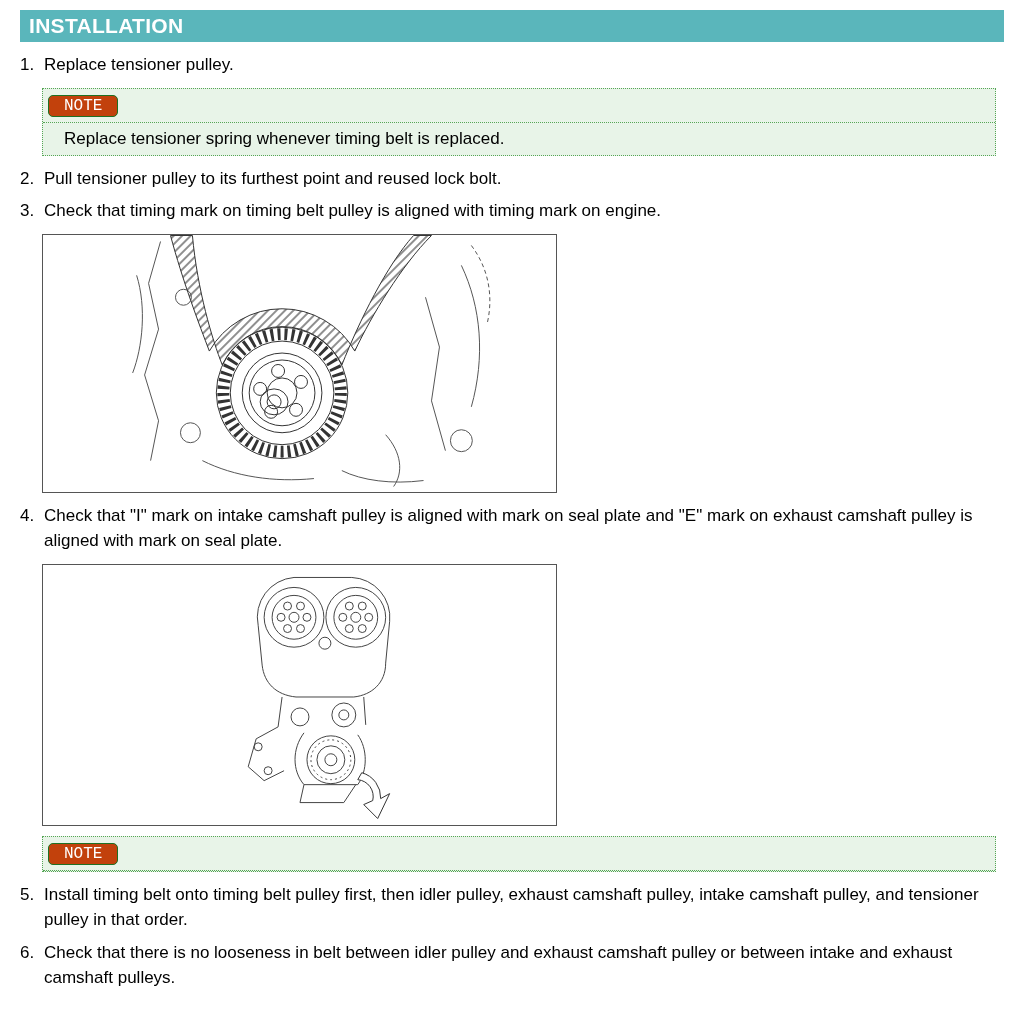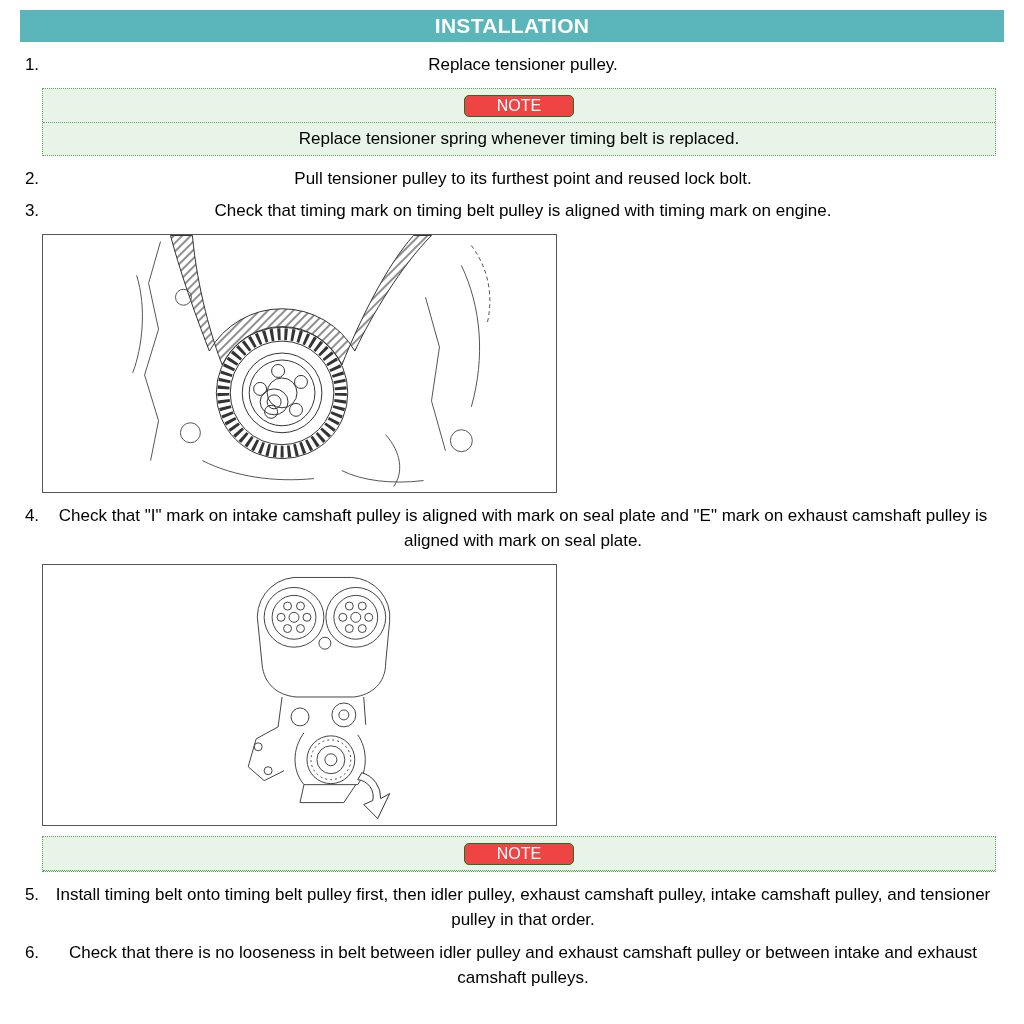--- a/index.html
+++ b/index.html
@@ -1,34 +1,34 @@
 <!DOCTYPE html>
 <html><head>
 <meta charset="utf-8">
 <style>
   html,body{margin:0;padding:0;}
   body{
     width:1024px;height:1024px;overflow:hidden;background:#fff;
     font-family:"Liberation Sans",sans-serif;color:#000;
   }
-  .page{padding:10px 20px 0 20px;text-align:center;}
+  .page{padding:10px 20px 0 20px;}
   .header-bar{
     background:#5ab6bb;color:#fff;font-size:21px;font-weight:bold;
     padding:4px 9px;margin-bottom:10px;letter-spacing:.3px;
   }
   .step{display:flex;font-size:17px;line-height:1.5;margin:7px 0;}
   .step-num{flex:0 0 24px;}
   .step-text{flex:1;padding-right:2px;}
   .note-box{
     margin:10px 8px 10px 22px;border:1px dotted #56a656;background:#e8f4e8;
   }
   .note-header{padding:6px 5px 5px 5px;border-bottom:1px dotted #56a656;}
   .note-badge{
-    display:inline-block;background:#ef4444;border:1px solid #1e7023;
-    border-radius:5px;color:#fff;font-size:16px;padding:1px 32px;
+    display:inline-block;background:#c2410c;border:1px solid #1e7023;
+    border-radius:5px;color:#fff;font-size:16px;padding:1px 15px;font-family:Liberation Mono, monospace;
   }
   .note-body{font-size:17px;padding:6px 21px;}
   .figure{
     width:513px;border:1px solid #555;margin:10px 0 10px 22px;background:#fff;
   }
   .figure svg{display:block;}
 </style>
 </head>
 <body>
 

